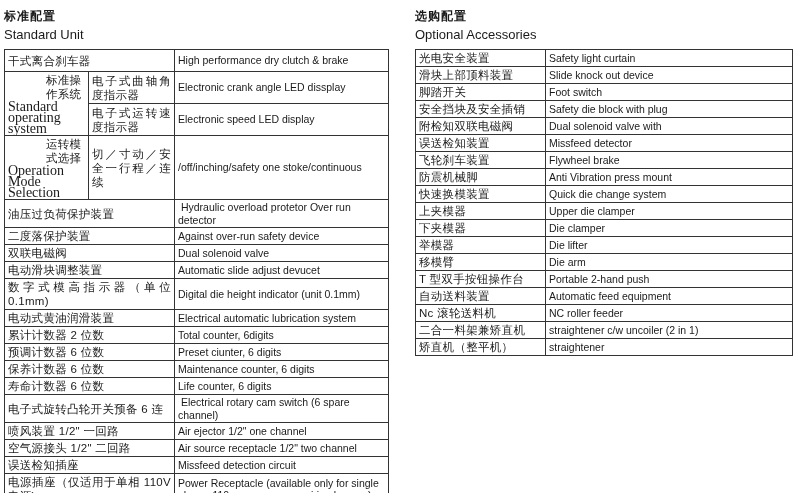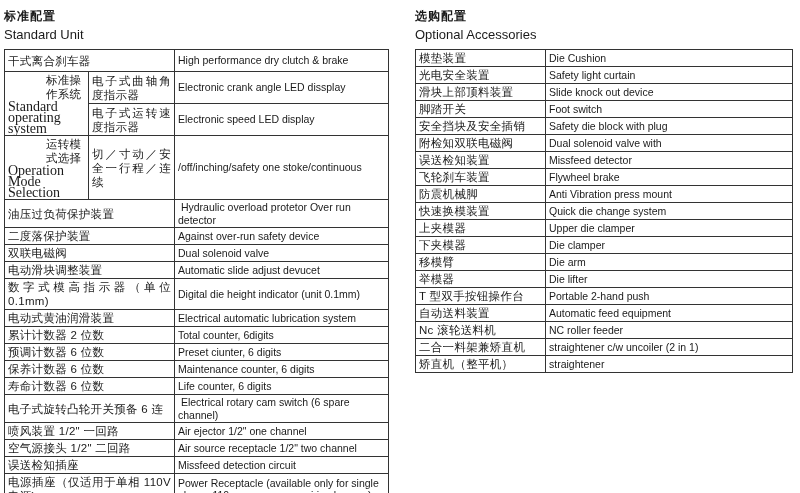--- a/index.html
+++ b/index.html
@@ -160,24 +160,20 @@
   <div class="title-zh">选购配置</div>
   <div class="title-en">Optional Accessories</div>
 
   <table>
     <colgroup>
       <col style="width:130px">
         <col>
     </colgroup>
     <tbody>
 
-        <tr>
-          <td class="zc">模垫装置</td>
-          <td class="ec">Die Cushion</td>
-        </tr>
 
         <tr>
           <td class="zc">光电安全装置</td>
           <td class="ec">Safety light curtain</td>
         </tr>
 
         <tr>
           <td class="zc">滑块上部顶料装置</td>
           <td class="ec">Slide knock out device</td>
         </tr>
@@ -221,27 +217,27 @@
           <td class="zc">上夹模器</td>
           <td class="ec">Upper die clamper</td>
         </tr>
 
         <tr>
           <td class="zc">下夹模器</td>
           <td class="ec">Die clamper</td>
         </tr>
 
         <tr>
+          <td class="zc">举模器</td>
+          <td class="ec">Die lifter</td>
+        </tr>
+
+        <tr>
           <td class="zc">移模臂</td>
           <td class="ec">Die arm</td>
-        </tr>
-
-        <tr>
-          <td class="zc">举模器</td>
-          <td class="ec">Die lifter</td>
         </tr>
 
         <tr>
           <td class="zc">T 型双手按钮操作台</td>
           <td class="ec">Portable 2-hand push</td>
         </tr>
 
         <tr>
           <td class="zc">自动送料装置</td>
           <td class="ec">Automatic feed equipment</td>

